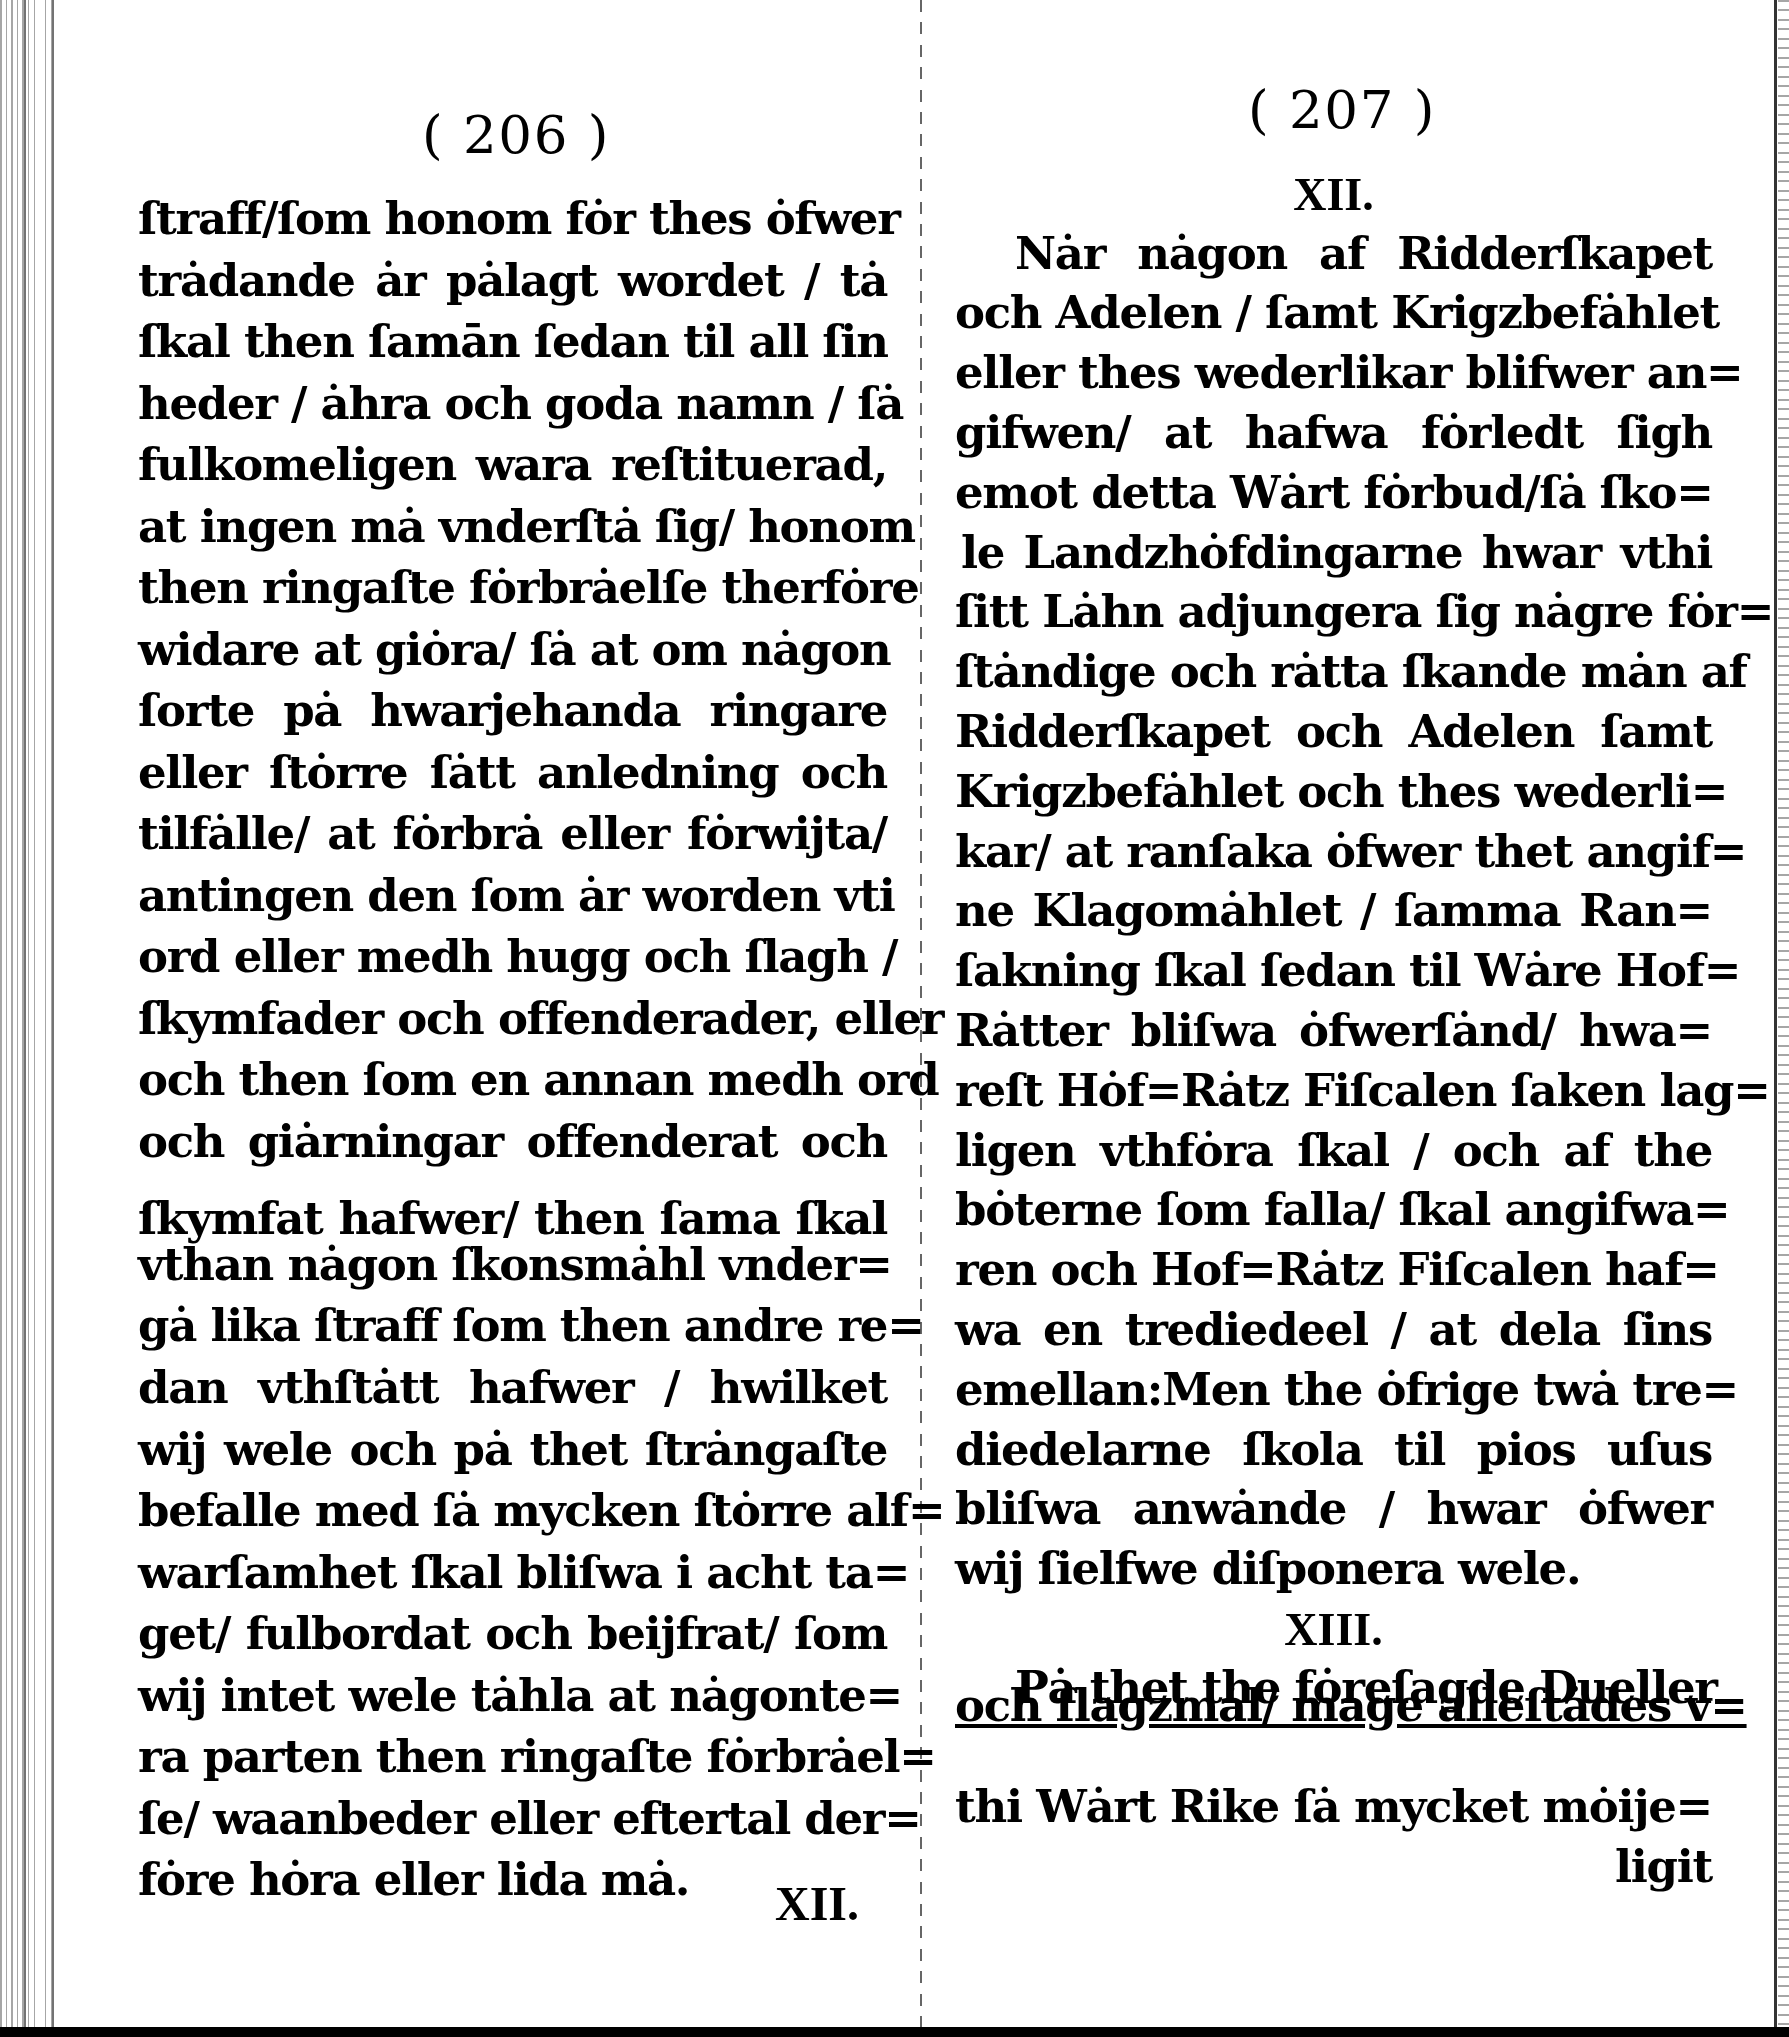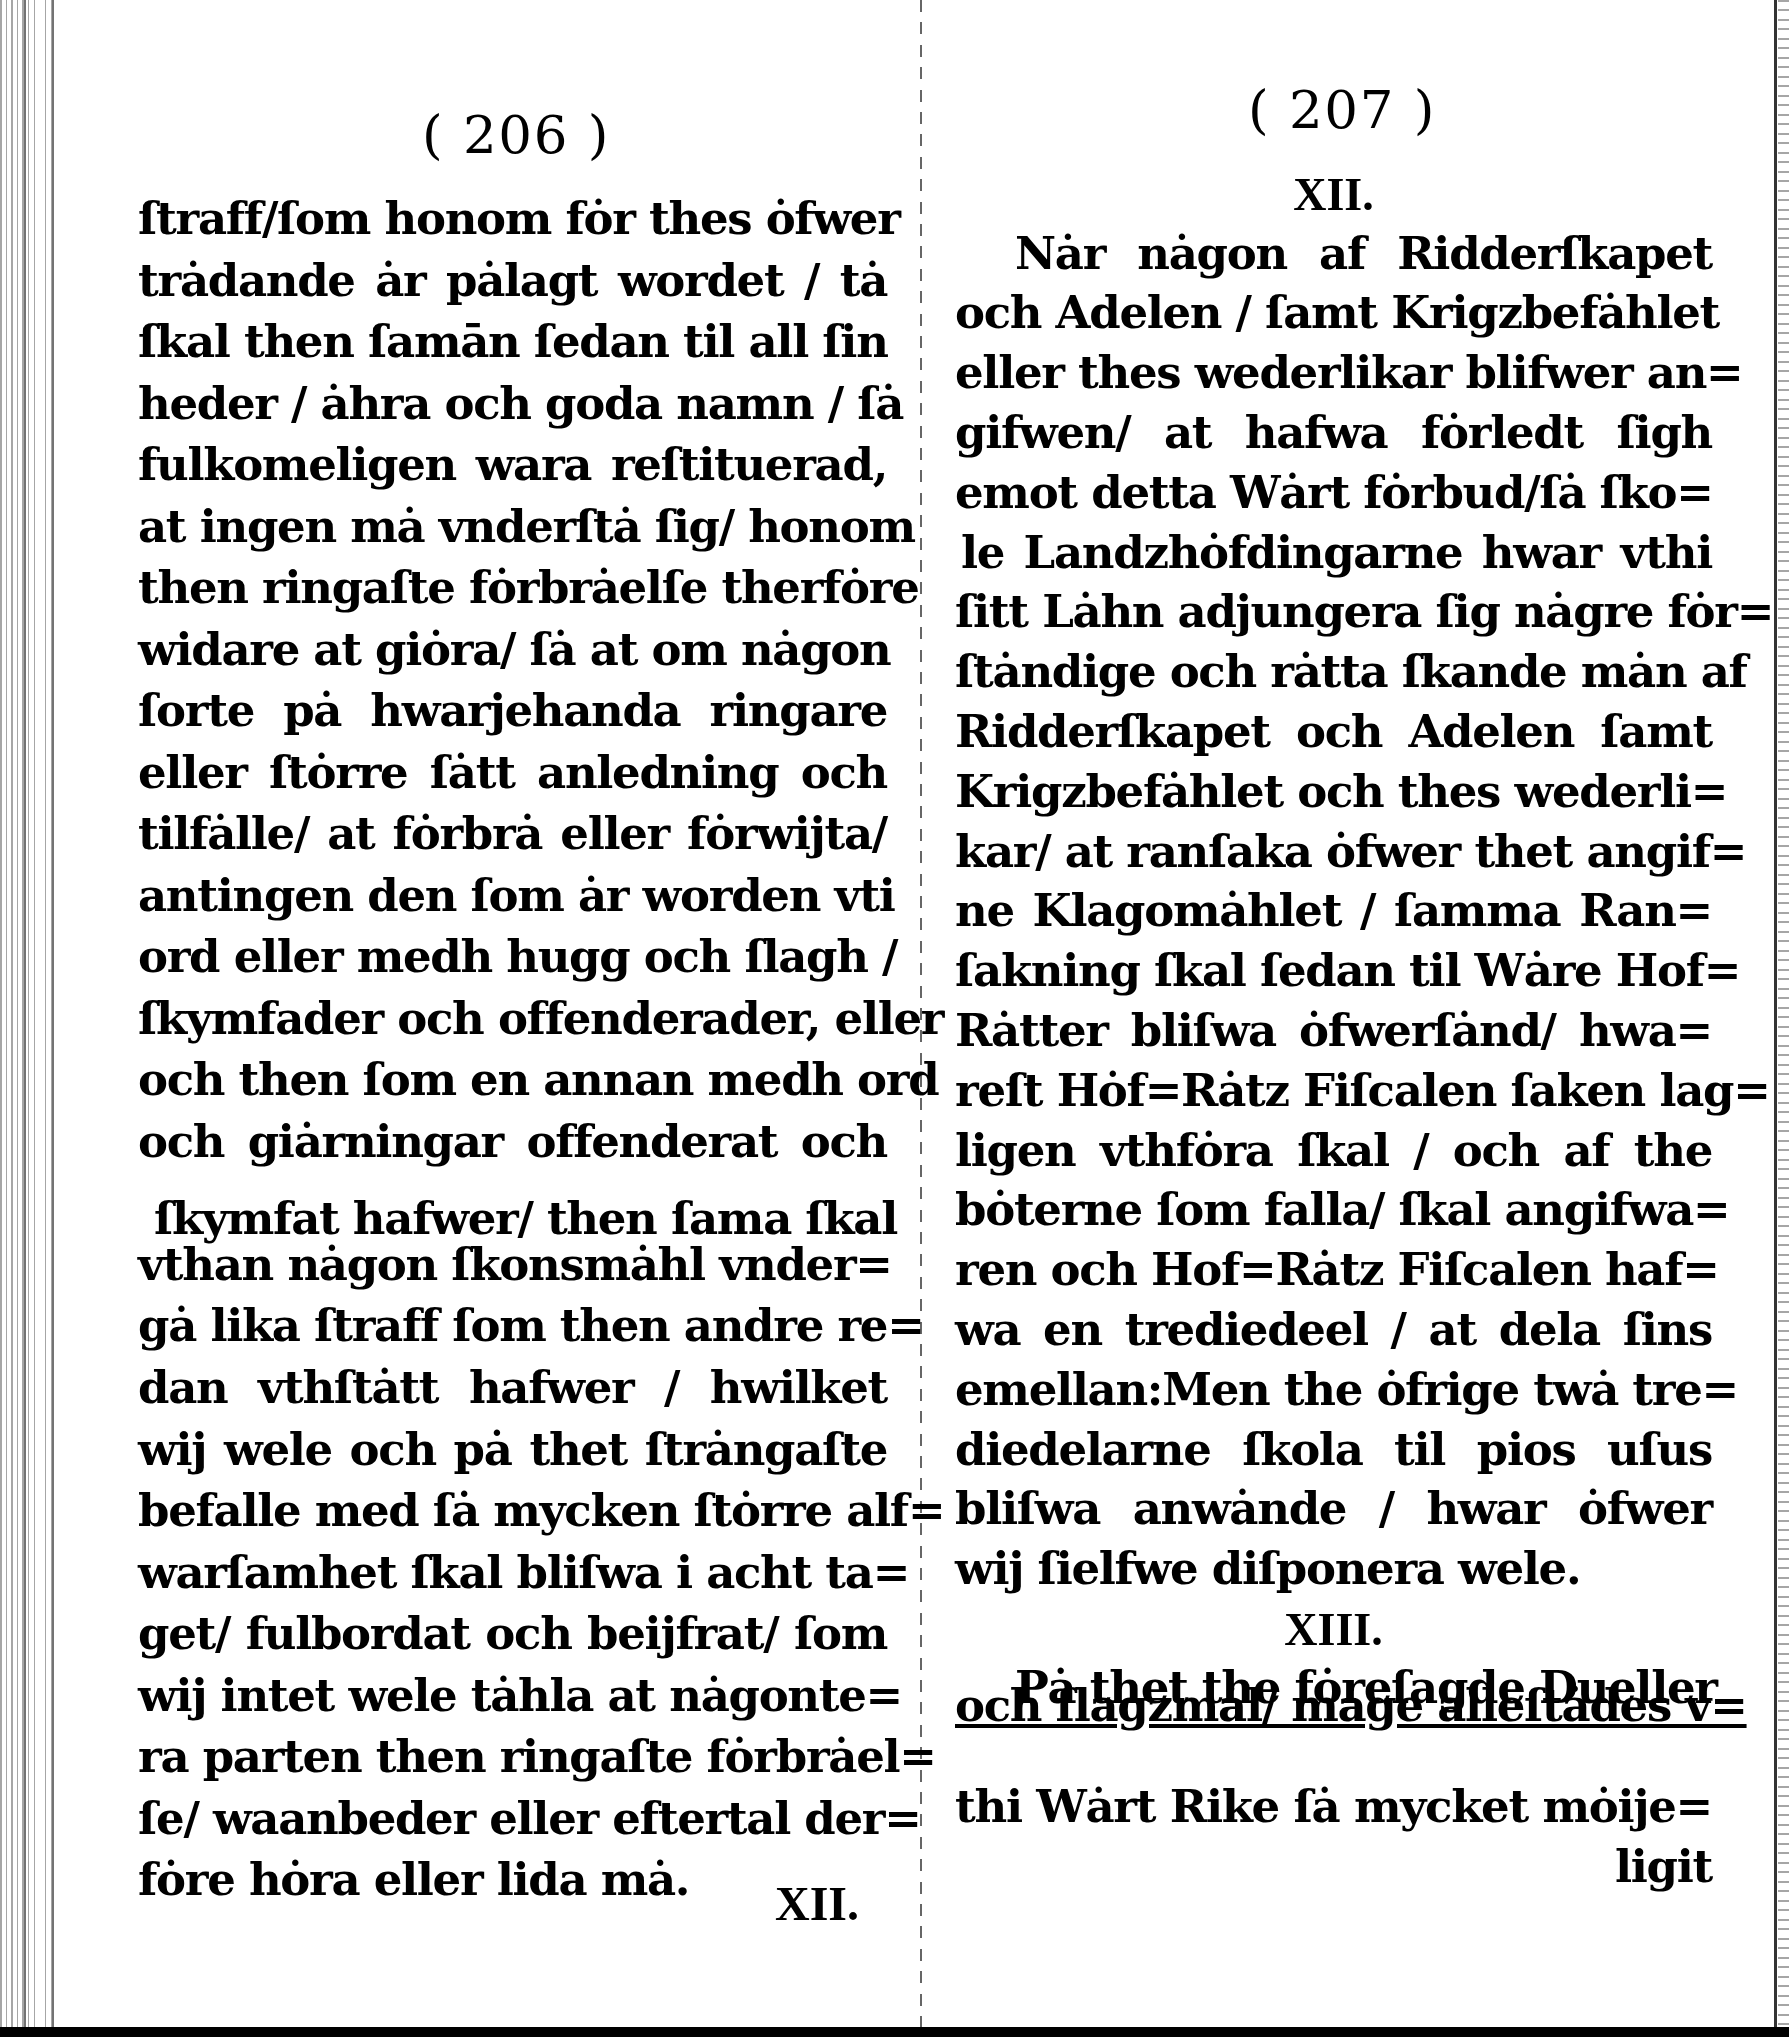--- a/index.html
+++ b/index.html
@@ -83,21 +83,21 @@
       <div class="line" style="top: 565px;">then ringaſte fȯrbrȧelſe therfȯre</div>
       <div class="line" style="top: 627px;">widare at giȯra/ ſȧ at om nȧgon</div>
       <div class="line" style="top: 688px;">ſorte pȧ hwarjehanda ringare</div>
       <div class="line" style="top: 750px;">eller ſtȯrre ſȧtt anledning och</div>
       <div class="line" style="top: 811px;">tilfȧlle/ at fȯrbrȧ eller fȯrwijta/</div>
       <div class="line" style="top: 873px;">antingen den ſom ȧr worden vti</div>
       <div class="line" style="top: 934px;">ord eller medh hugg och ſlagh /</div>
       <div class="line" style="top: 996px;">ſkymfader och offenderader, eller</div>
       <div class="line" style="top: 1057px;">och then ſom en annan medh ord</div>
       <div class="line" style="top: 1119px;">och giȧrningar offenderat och</div>
-      <div class="line" style="top: 1196px; margin-left: 16px;">ſkymfat hafwer/ then ſama ſkal</div>
+      <div class="line" style="top: 1196px;">ſkymfat hafwer/ then ſama ſkal</div>
       <div class="line" style="top: 1242px;">vthan nȧgon ſkonsmȧhl vnder=</div>
       <div class="line" style="top: 1303px;">gȧ lika ſtraff ſom then andre re=</div>
       <div class="line" style="top: 1365px;">dan vthſtȧtt hafwer / hwilket</div>
       <div class="line" style="top: 1427px;">wij wele och pȧ thet ſtrȧngaſte</div>
       <div class="line" style="top: 1488px;">befalle med ſȧ mycken ſtȯrre alf=</div>
       <div class="line" style="top: 1550px;">warſamhet ſkal bliſwa i acht ta=</div>
       <div class="line" style="top: 1611px;">get/ fulbordat och beijfrat/ ſom</div>
       <div class="line" style="top: 1673px;">wij intet wele tȧhla at nȧgonte=</div>
       <div class="line" style="top: 1734px;">ra parten then ringaſte fȯrbrȧel=</div>
       <div class="line" style="top: 1796px;">ſe/ waanbeder eller eftertal der=</div>

